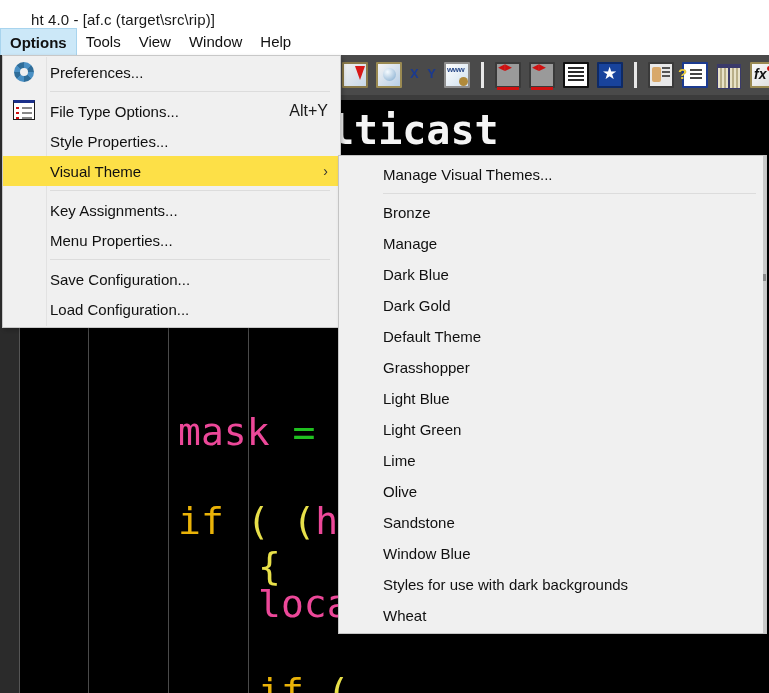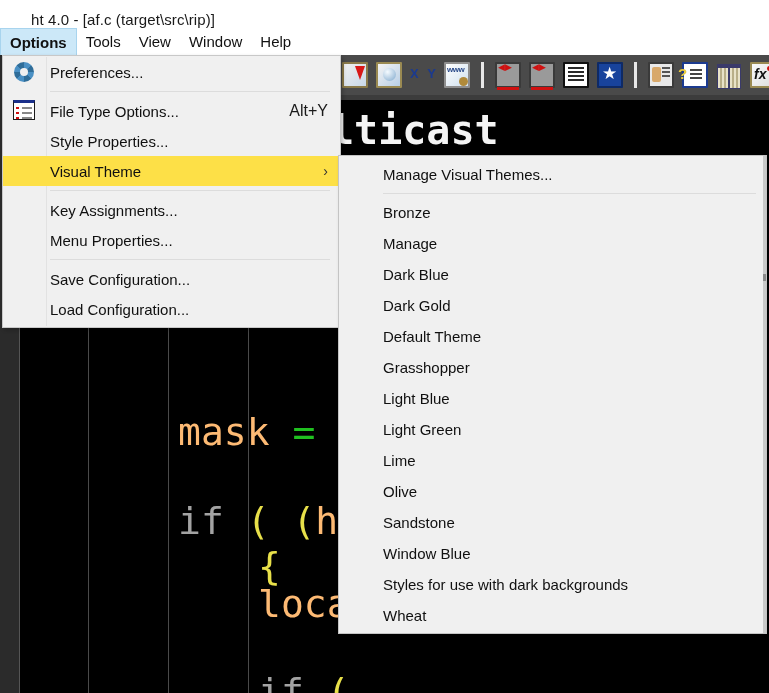--- a/index.html
+++ b/index.html
@@ -235,23 +235,23 @@
     line-height: 1;
   }
   .cl-heading {
     position: absolute;
     font-family: "DejaVu Sans Mono", monospace;
     font-size: 40px;
     font-weight: bold;
     color: #f4f4f4;
     white-space: pre;
   }
-  .tok-var { color: #fdba74; }
+  .tok-var { color: #ec4899; }
   .tok-op { color: #20c020; }
-  .tok-kw { color: #a3a3a3; text-align: right; }
+  .tok-kw { color: #eab308; text-align: right; }
   .tok-paren { color: #e8e04a; }
   .tok-brace { color: #e8e04a; }
 
   
   .menu-panel {
     position: absolute;
     left: 2px; top: 55px;
     width: 339px;
     background: #f0f0f0;
     border: 1px solid #c8c8c8;

